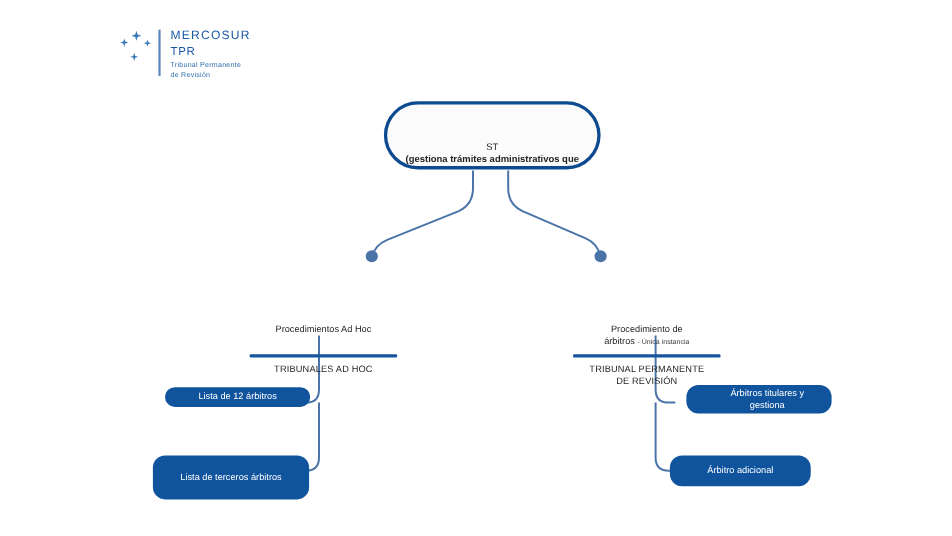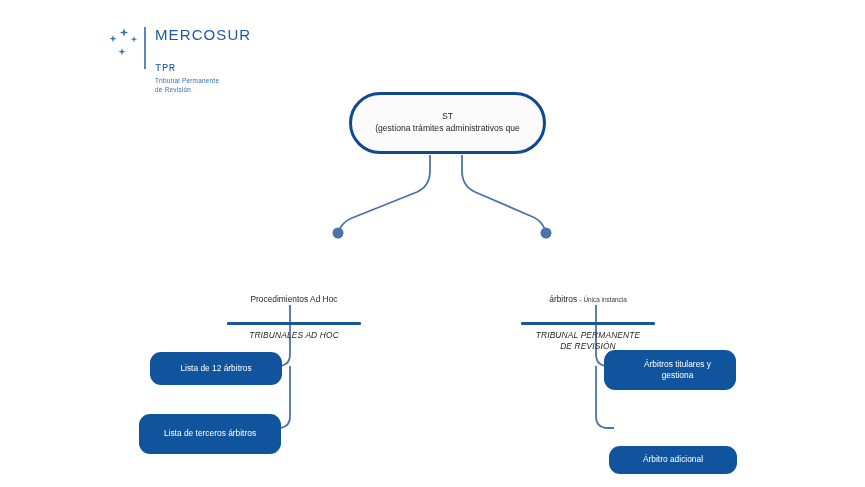--- a/index.html
+++ b/index.html
@@ -45,32 +45,31 @@
     background: #5b87ba;
     margin-left: 2px;
     margin-top: 1px;
     flex: none;
   }
   .logo-text {
     margin-left: 9px;
     padding-top: 1px;
   }
   .logo-title {
-    font-size: 15px;
+    font-size: 11px;
     letter-spacing: 1.1px;
     color: #1b5aa5;
     line-height: 1;
   }
   .logo-sub {
     font-size: 10.5px;
     letter-spacing: 0.6px;
     color: #1b5aa5;
     line-height: 1.25;
-    margin-top: 20px;
-    font-family: Liberation Mono, monospace;
+    margin-top: 3px;
   }
   .logo-desc {
     font-size: 6.4px;
     letter-spacing: 0.25px;
     color: #2f6fae;
     line-height: 1.35;
     margin-top: 2px;
   }
 
   
@@ -80,33 +79,34 @@
     top: 92px;
     width: 197px;
     height: 62px;
     border: 3px solid #0d4a8f;
     border-radius: 31px;
     background: #fbfbfb;
     box-sizing: border-box;
     display: flex;
     flex-direction: column;
     align-items: center;
-    justify-content: center;
+    justify-content: flex-end;
     text-align: center;
   }
   .root-title {
     font-size: 8.6px;
     line-height: 1.35;
     color: #231f20;
   }
   .root-body {
     font-size: 8.6px;
     line-height: 1.38;
     color: #231f20;
     padding: 0 9px;
+    font-weight: bold;
   }
 
   
   .branch {
     position: absolute;
     width: 152px;
     text-align: center;
   }
   .branch-left  { left: 218px; top: 252px; }
   .branch-right { left: 512px; top: 252px; }
@@ -126,42 +126,41 @@
     height: 2.5px;
     background: #17559f;
     margin: 4px 9px 5px 9px;
     border-radius: 1px;
   }
   .branch-bottom {
     font-size: 8.4px;
     line-height: 1.38;
     color: #231f20;
     letter-spacing: 0.15px;
-    font-style: italic;
   }
 
   
   .pill {
     position: absolute;
     border-radius: 11px;
     background: #11549e;
     color: #ffffff;
     font-size: 8.4px;
     line-height: 1.35;
     display: flex;
     align-items: center;
     justify-content: center;
     text-align: center;
     box-sizing: border-box;
     padding: 0 10px;
   }
-  .pill-l1 { left: 150px; top: 352px; width: 132px; height: 33px; text-align: right; }
+  .pill-l1 { left: 150px; top: 352px; width: 132px; height: 18px; text-align: right; }
   .pill-l2 { left: 139px; top: 414px; width: 142px; height: 40px; }
-  .pill-r1 { left: 604px; top: 350px; width: 132px; height: 40px; padding-left: 25px; }
-  .pill-r2 { left: 609px; top: 414px; width: 128px; height: 28px; margin-top: 32px; }
+  .pill-r1 { left: 624px; top: 350px; width: 132px; height: 26px; padding-left: 25px; }
+  .pill-r2 { left: 609px; top: 414px; width: 128px; height: 28px; }
 </style>
 </head>
 <body>
 
 <svg id="canvas" viewBox="0 0 865 487" xmlns="http://www.w3.org/2000/svg">
 
   <path d="M 430 155 L 430 171 Q 430 186 417 192 L 352 218 Q 338 224 338 238" fill="none" stroke="#4a74a8" stroke-width="1.8"></path>
 
   <path d="M 462 155 L 462 171 Q 462 186 475 192 L 533 217 Q 546 223 546 238" fill="none" stroke="#4a74a8" stroke-width="1.8"></path>
   <circle cx="338" cy="233" r="5.5" fill="#4a74a8"></circle>
@@ -204,20 +203,21 @@
 <div class="branch branch-left">
   <div class="branch-top">Procedimientos Ad Hoc</div>
   <div class="branch-rule"></div>
   <div class="branch-bottom">
     <div>TRIBUNALES AD HOC</div>
   </div>
 </div>
 
 <div class="branch branch-right">
   <div class="branch-top">
+    <div>Procedimiento de</div>
     <div>
       <span>árbitros</span>
       <span class="small">- Única instancia</span>
     </div>
   </div>
   <div class="branch-rule"></div>
   <div class="branch-bottom">
     <div>TRIBUNAL PERMANENTE</div>
     <div>DE REVISIÓN</div>
   </div>

